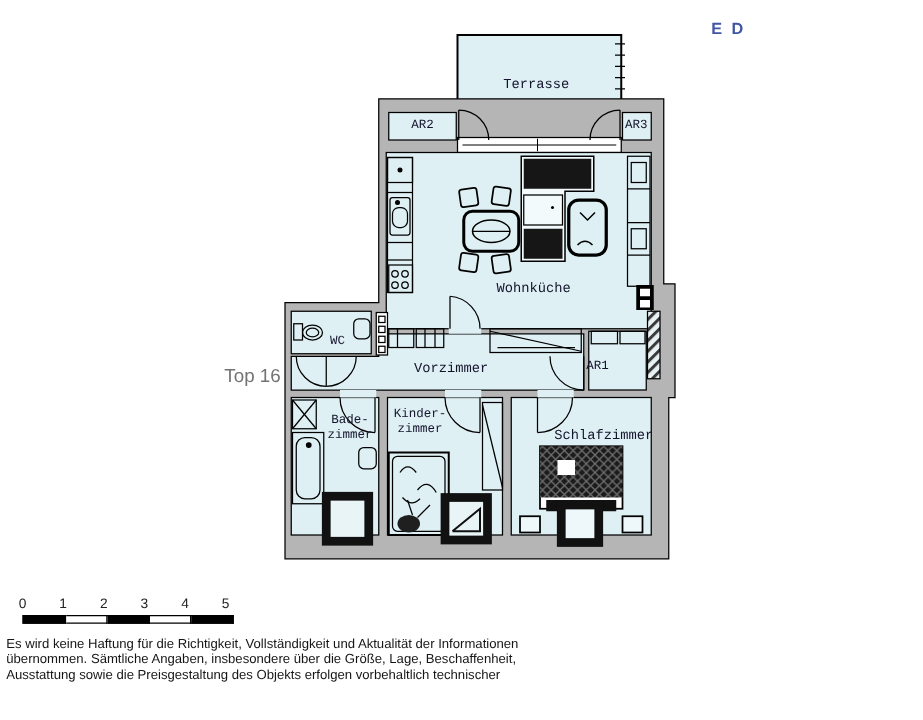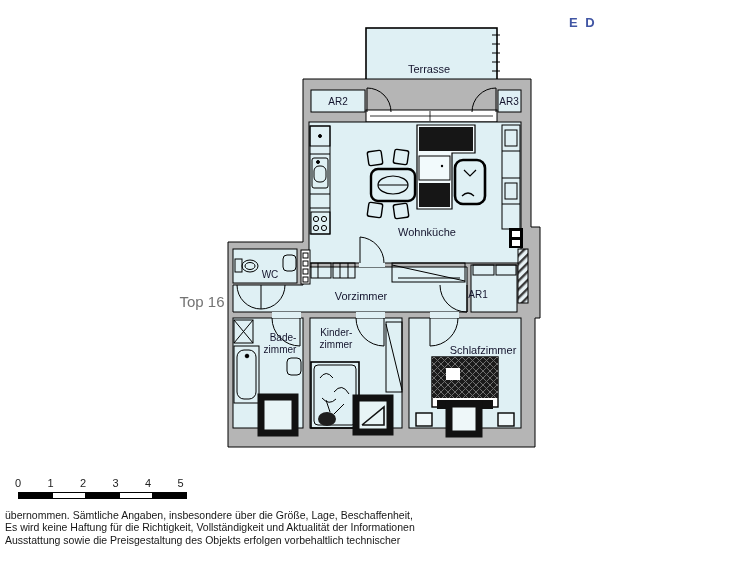--- a/index.html
+++ b/index.html
@@ -10,22 +10,22 @@
   .logo{position:absolute;left:563px;top:4px;width:175px;height:46px;}
   .logo-word{position:absolute;left:6px;top:11px;font-size:13px;font-weight:bold;
              letter-spacing:7.5px;color:var(--brand-text,#4156a4);}
   .logo-mark{position:absolute;left:115px;top:0;width:55px;height:36px;background:var(--brand-blue,#2c3e96);}
   .logo-bar{position:absolute;left:115px;top:36px;width:60px;height:9px;background:var(--brand-blue,#2c3e96);
             color:var(--brand-green,#9bc832);font-size:6.5px;letter-spacing:1.6px;
             text-align:center;line-height:9px;}
 
   
   .plan-label{position:absolute;transform:translate(-50%,-50%);color:#14142d;
-              font-size:11px;white-space:nowrap;text-align:center;line-height:11px;}
-  .plan-label.small{font-size:10px;text-align:right;}
+              font-size:11px;white-space:nowrap;text-align:center;line-height:11px;font-family:Liberation Mono, monospace;}
+  .plan-label.small{font-size:10px;}
   .plan-label.two-line{line-height:11.5px;}
   .unit-label{position:absolute;transform:translate(-50%,-50%);font-size:15px;font-weight:normal;color:#737373;}
 
   
   .scalebar{position:absolute;left:18px;top:477px;width:164px;height:23px;}
   .scale-num{position:absolute;top:0;transform:translateX(-50%);font-size:11px;color:#222;}
   .scale-track{position:absolute;left:0;top:15px;height:5px;display:flex;}
   .scale-seg{width:32.5px;height:5px;border:1px solid #000;border-left:none;}
   .scale-seg:first-child{border-left:1px solid #000;}
   .scale-seg.dark{background:#000;}
@@ -285,22 +285,22 @@
     <div class="scale-track">
       <div class="scale-seg dark"></div>
       <div class="scale-seg light"></div>
       <div class="scale-seg dark"></div>
       <div class="scale-seg light"></div>
       <div class="scale-seg dark"></div>
     </div>
   </div>
 
   <div class="disclaimer">
+    <div>Es wird keine Haftung für die Richtigkeit, Vollständigkeit und Aktualität der Informationen</div>
     <div>übernommen. Sämtliche Angaben, insbesondere über die Größe, Lage, Beschaffenheit,</div>
-    <div>Es wird keine Haftung für die Richtigkeit, Vollständigkeit und Aktualität der Informationen</div>
     <div>Ausstattung sowie die Preisgestaltung des Objekts erfolgen vorbehaltlich technischer</div>
   </div>
 
   <div class="compass">
     <svg width="100" height="110" viewBox="0 0 100 110">
       <text x="41" y="17" text-anchor="middle" font-size="15" font-weight="bold" fill="#2f2f6e">N</text>
       <circle cx="45" cy="65" r="41" fill="none" stroke="#000" stroke-width="1.6"></circle>
       <circle cx="45" cy="65" r="38" fill="none" stroke="#000" stroke-width="1"></circle>
       <path d="M41,22 L17,78 L41,61 L70,78 Z" fill="none" stroke="#000" stroke-width="1.2"></path>
       <path d="M41,22 L70,78 L41,61 Z" fill="#000"></path>

